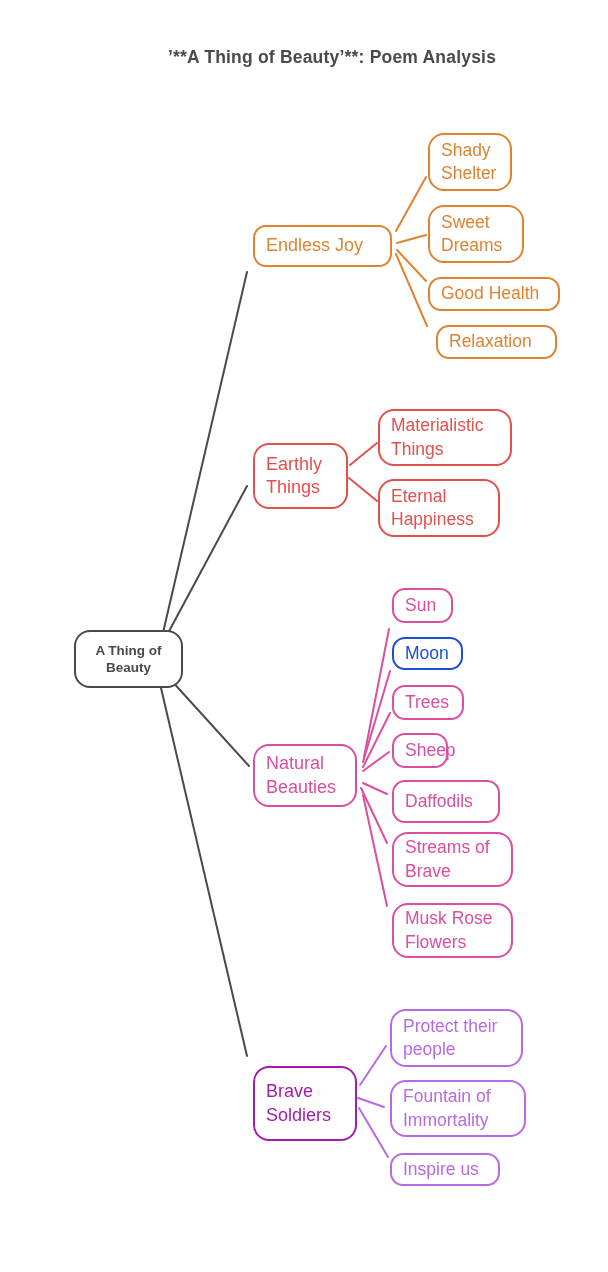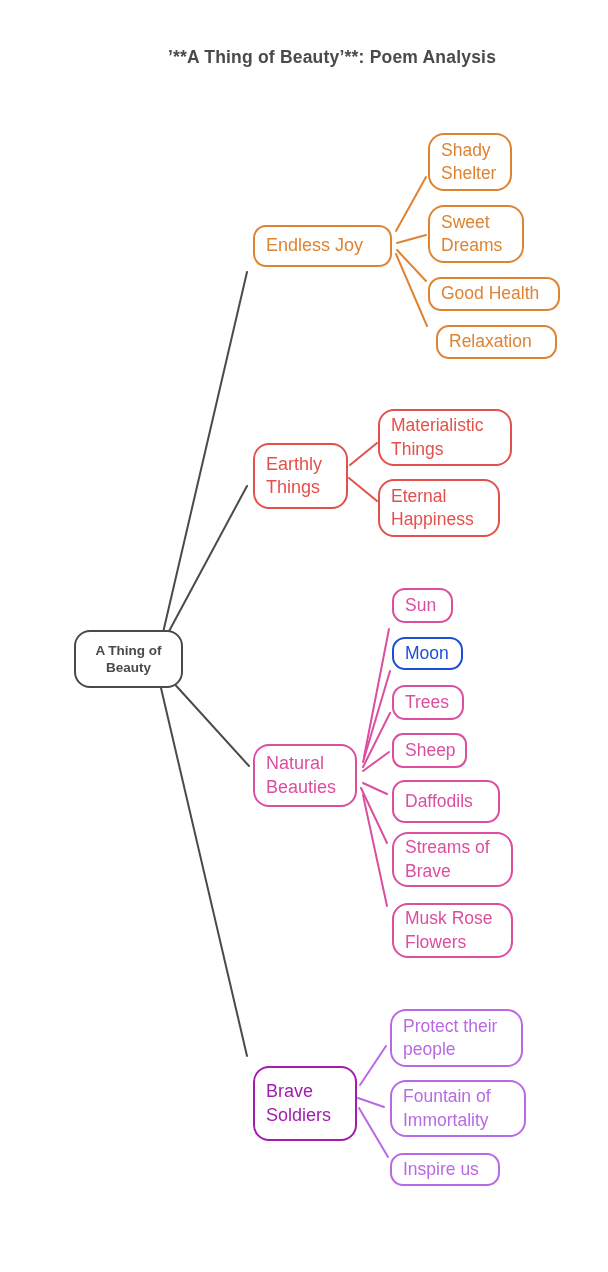--- a/index.html
+++ b/index.html
@@ -129,21 +129,21 @@
 
   <div class="node single" style="left: 392px; top: 588px; width: 61px; height: 35px; color: rgb(220, 78, 159);">
     <span>Sun</span>
   </div>
   <div class="node single" style="left: 392px; top: 637px; width: 71px; height: 33px; color: #1d4ed8;">
     <span>Moon</span>
   </div>
   <div class="node single" style="left: 392px; top: 685px; width: 72px; height: 35px; color: rgb(220, 78, 159);">
     <span>Trees</span>
   </div>
-  <div class="node single" style="left: 392px; top: 733px; width: 75px; height: 35px; color: rgb(220, 78, 159); border-radius: 11px;">
+  <div class="node single" style="left: 392px; top: 733px; width: 56px; height: 35px; color: rgb(220, 78, 159);">
     <span>Sheep</span>
   </div>
   <div class="node single" style="left: 392px; top: 780px; width: 108px; height: 43px; color: rgb(220, 78, 159);">
     <span>Daffodils</span>
   </div>
   <div class="node" style="left: 392px; top: 832px; width: 121px; height: 55px; color: rgb(220, 78, 159);">
     <span>Streams of Brave</span>
   </div>
   <div class="node" style="left: 392px; top: 903px; width: 121px; height: 55px; color: rgb(220, 78, 159);">
     <span>Musk Rose Flowers</span>

